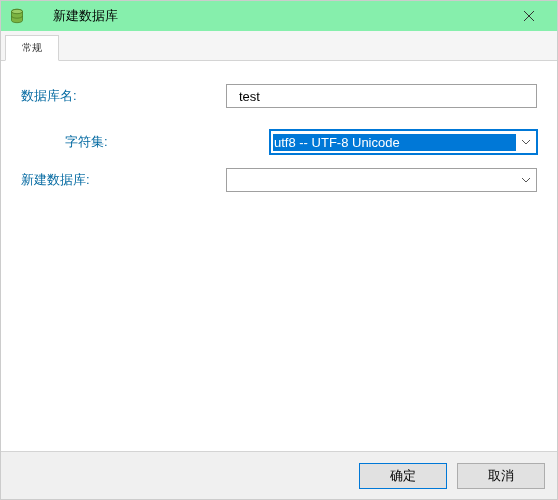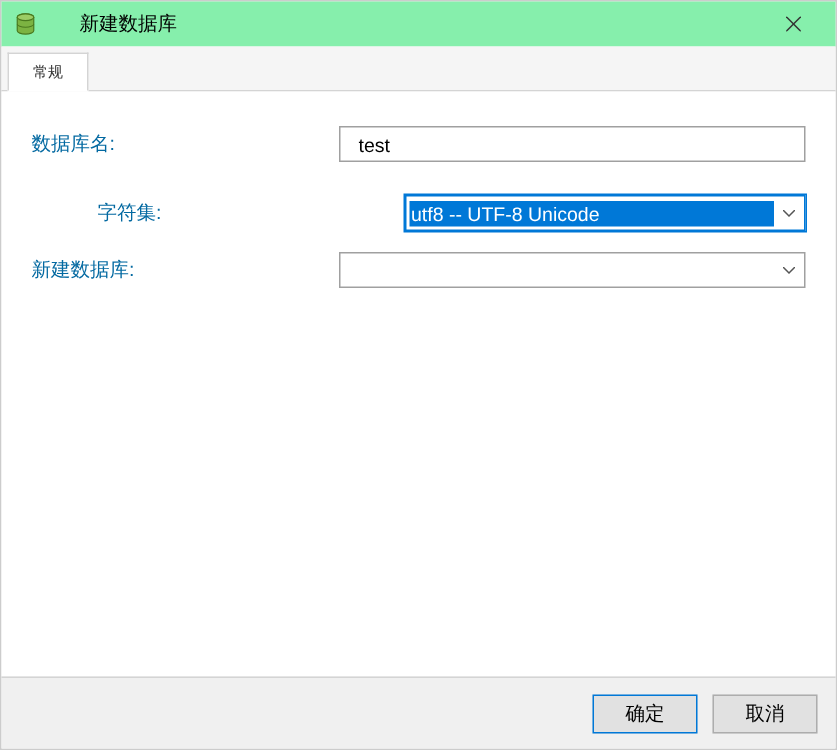--- a/index.html
+++ b/index.html
@@ -161,21 +161,21 @@
       border-top: 1px solid #d4d4d4;
       display: flex;
       align-items: center;
       justify-content: flex-end;
       padding-right: 12px;
       gap: 10px;
       background: #f0f0f0;
     }
 
     .btn {
-      width: 70px;
+      width: 88px;
       height: 26px;
       border: 1px solid #adadad;
       background: #e1e1e1;
       font-size: 13px;
       font-family: inherit;
       color: #000000;
       cursor: pointer;
       display: flex;
       align-items: center;
       justify-content: center;

